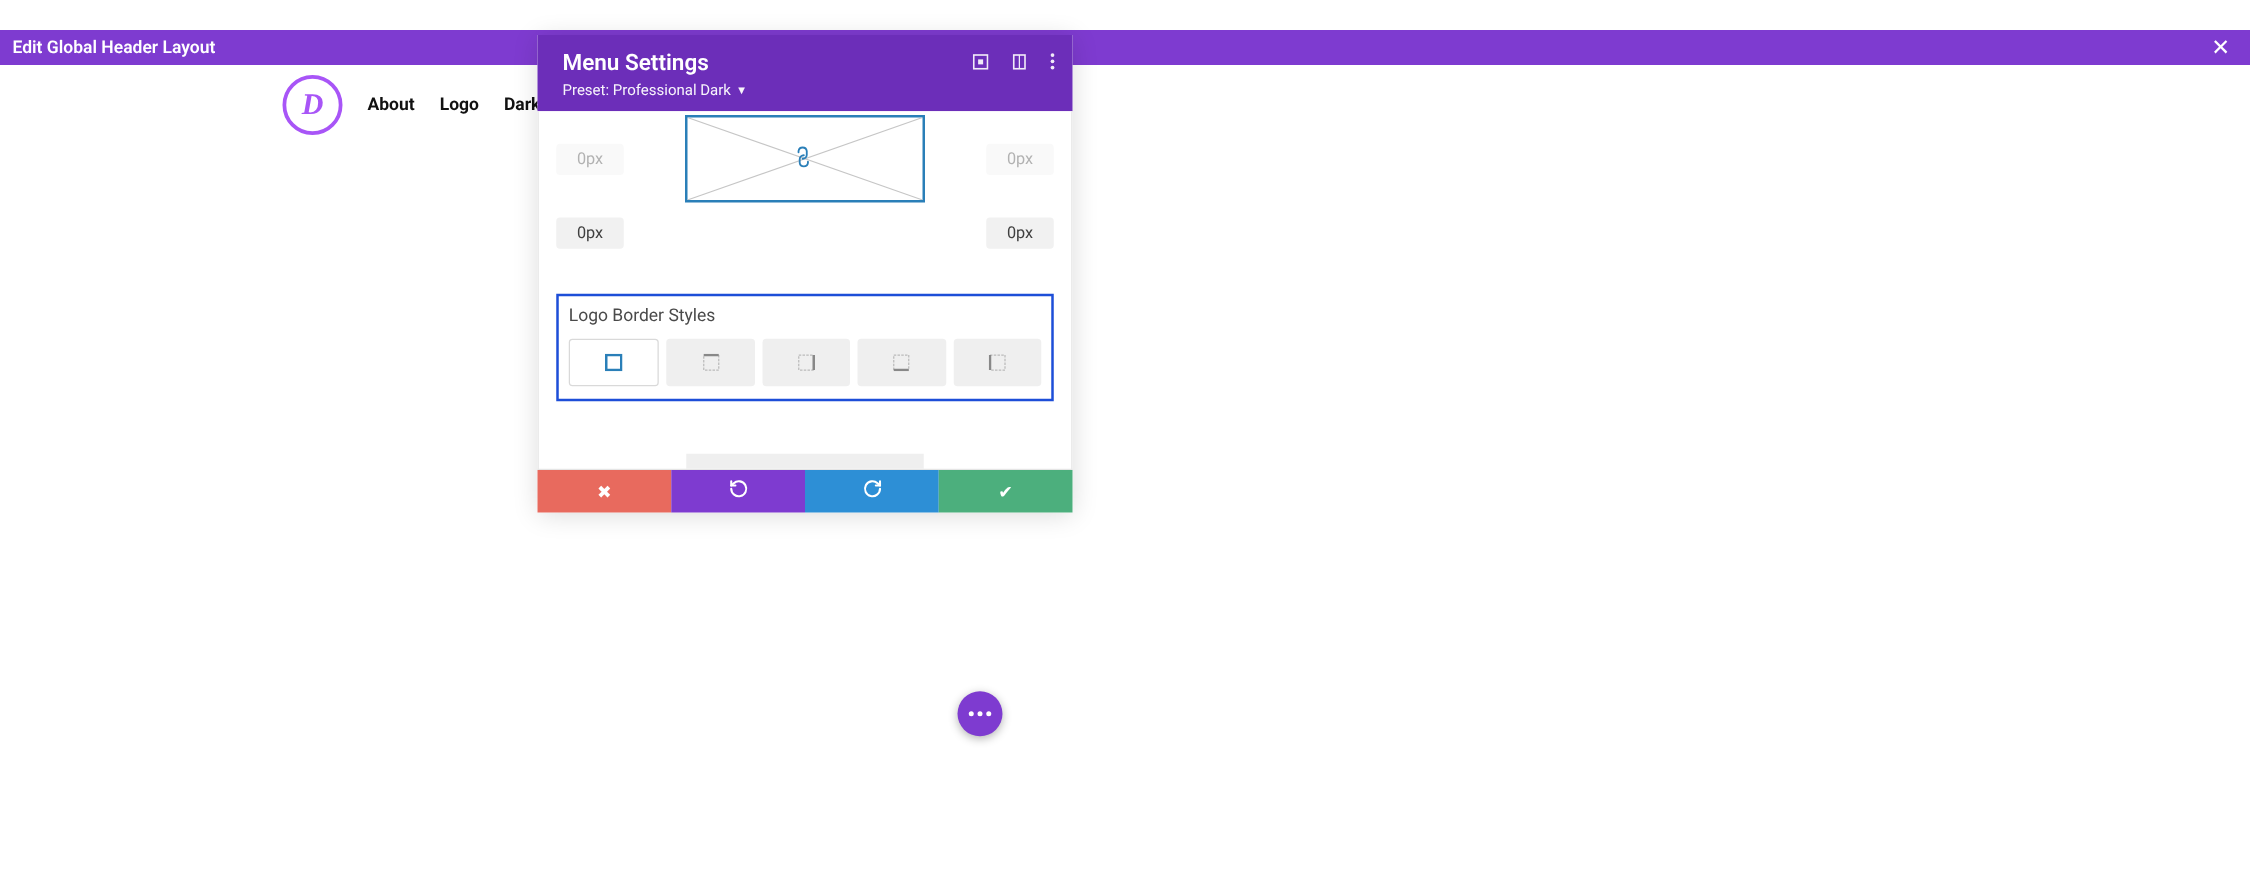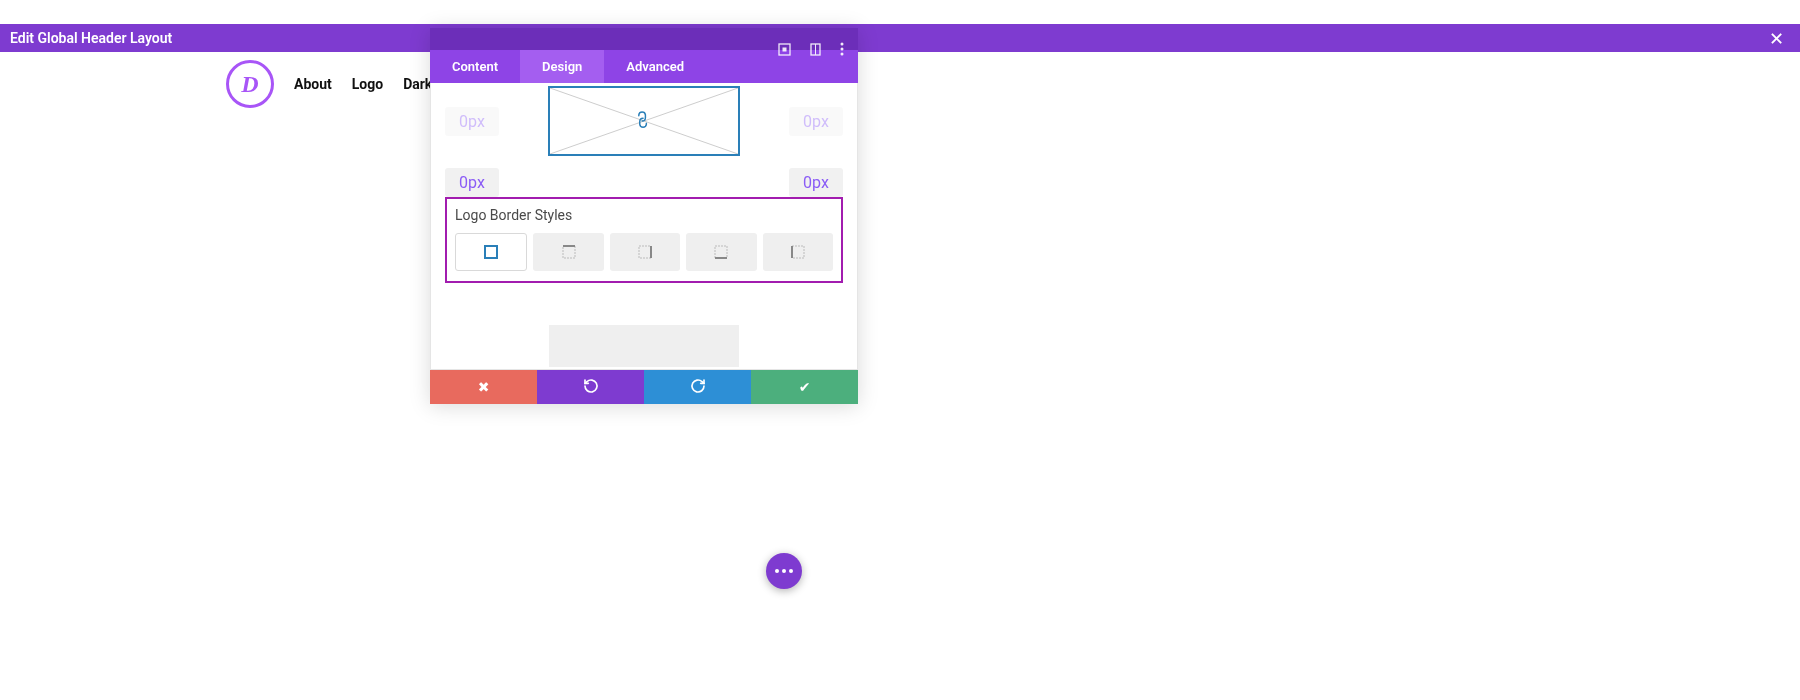--- a/index.html
+++ b/index.html
@@ -21,28 +21,28 @@
   .panel-icons { position: absolute; right: 14px; top: 14px; display: flex; gap: 18px; align-items: center; }
   .panel-icons span { color: #fff; font-size: 13px; cursor: pointer; opacity: 0.9; }
 
   .tabs { display: flex; background: #8e44e6; }
   .tab { padding: 9px 22px; color: #fff; font-size: 13px; font-weight: 600; cursor: pointer; }
   .tab.active { background: #a45ef0; }
 
   .panel-body { background: #fff; border: 1px solid #e5e5e5; border-top: none; padding: 0 14px 0 14px; overflow: hidden; height: 287px; position: relative; }
 
   .spacing-row { display: flex; align-items: center; justify-content: space-between; margin-top: 3px; }
-  .px-box { background: #f1f1f1; border-radius: 3px; padding: 5px 14px; font-size: 16px; color: #8b5cf6; width: 54px; text-align: center; }
+  .px-box { background: #f1f1f1; border-radius: 3px; padding: 5px 14px; font-size: 13px; color: #404040; width: 54px; text-align: center; }
   .px-box.faded { opacity: 0.4; }
   .link-preview { border: 2px solid #2a7fb8; width: 192px; height: 70px; display: flex; align-items: center; justify-content: center; position: relative; margin: 0 4px; }
   .link-preview svg.crosslines { position: absolute; inset:0; width:100%; height:100%; }
   .link-icon { color: #2a7fb8; font-size: 16px; position: relative; z-index: 2; transform: rotate(-45deg); }
   .spacing-row2 { display: flex; justify-content: space-between; margin-top: 12px; }
 
-  .highlight-box { border: 2px solid #a21caf; padding: 8px 8px 10px 8px; }
+  .highlight-box { border: 2px solid #1d4ed8; margin-top: 36px; padding: 8px 8px 10px 8px; }
   .section-label { font-size: 14px; color: #4a4a4a; margin-bottom: 10px; }
   .border-options { display: flex; gap: 6px; }
   .border-opt { flex: 1; height: 38px; background: #efefef; display: flex; align-items: center; justify-content: center; border-radius: 3px; cursor: pointer; }
   .border-opt.active { background: #fff; border: 1px solid #d9d9d9; }
   .border-opt svg { display:block; }
 
   .empty-preview { background: #efefef; height: 42px; width: 190px; margin: 42px auto 0 auto; }
 
   .panel-scrollbar { position: absolute; right: -5px; top: 176px; width: 5px; height: 22px; background: #444; border-radius: 2px; }
 
@@ -69,20 +69,25 @@
   <div class="nav-links">
     <span>About</span>
     <span>Logo</span>
     <span>Dark</span>
   </div>
 </div>
 
 <div class="settings-panel">
 
   <div class="panel-header">
+    <div class="panel-title">Menu Settings</div>
+    <div class="panel-preset">
+      <span>Preset: Professional Dark</span>
+      <span style="font-size:9px;">▼</span>
+    </div>
     <div class="panel-icons">
       <span>
         <svg width="13" height="13" viewBox="0 0 13 13">
             <rect x="1" y="1" width="11" height="11" fill="none" stroke="#fff" stroke-width="1.3"></rect>
             <rect x="4.5" y="4.5" width="4" height="4" fill="#fff"></rect>
           </svg>
       </span>
       <span>
         <svg width="13" height="13" viewBox="0 0 13 13">
             <rect x="2" y="1" width="9" height="11" fill="none" stroke="#fff" stroke-width="1.3"></rect>
@@ -92,25 +97,20 @@
       <span>
         <svg width="4" height="14" viewBox="0 0 4 14">
             <circle cx="2" cy="2" r="1.5" fill="#fff"></circle>
             <circle cx="2" cy="7" r="1.5" fill="#fff"></circle>
             <circle cx="2" cy="12" r="1.5" fill="#fff"></circle>
           </svg>
       </span>
     </div>
   </div>
 
-  <div class="tabs">
-    <div class="tab">Content</div>
-    <div class="tab active">Design</div>
-    <div class="tab">Advanced</div>
-  </div>
 
   <div class="panel-body">
 
     <div class="spacing-row">
       <div class="px-box faded">0px</div>
       <div class="link-preview">
         <svg class="crosslines" viewBox="0 0 100 40" preserveAspectRatio="none">
             <line x1="0" y1="0" x2="100" y2="40" stroke="#c6c6c6" stroke-width="0.5"></line>
             <line x1="100" y1="0" x2="0" y2="40" stroke="#c6c6c6" stroke-width="0.5"></line>
           </svg>

